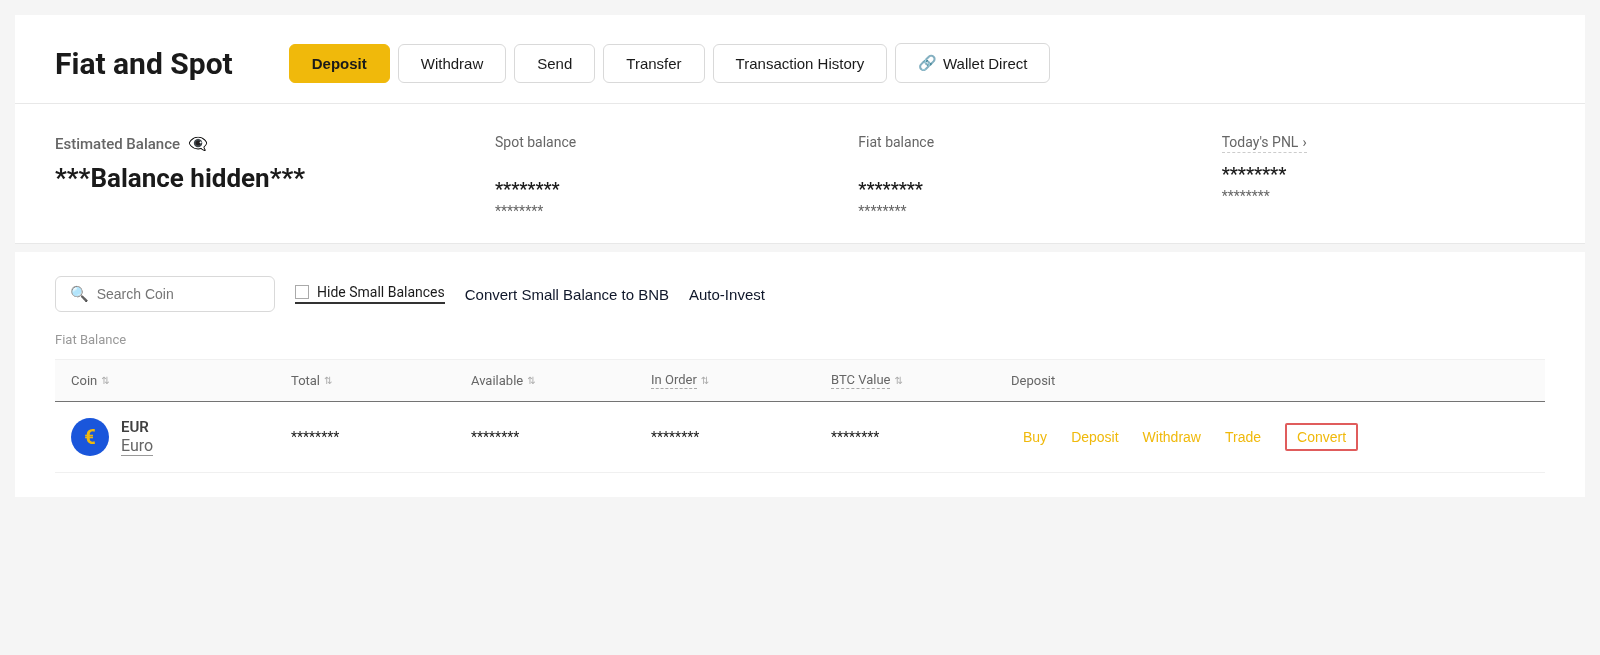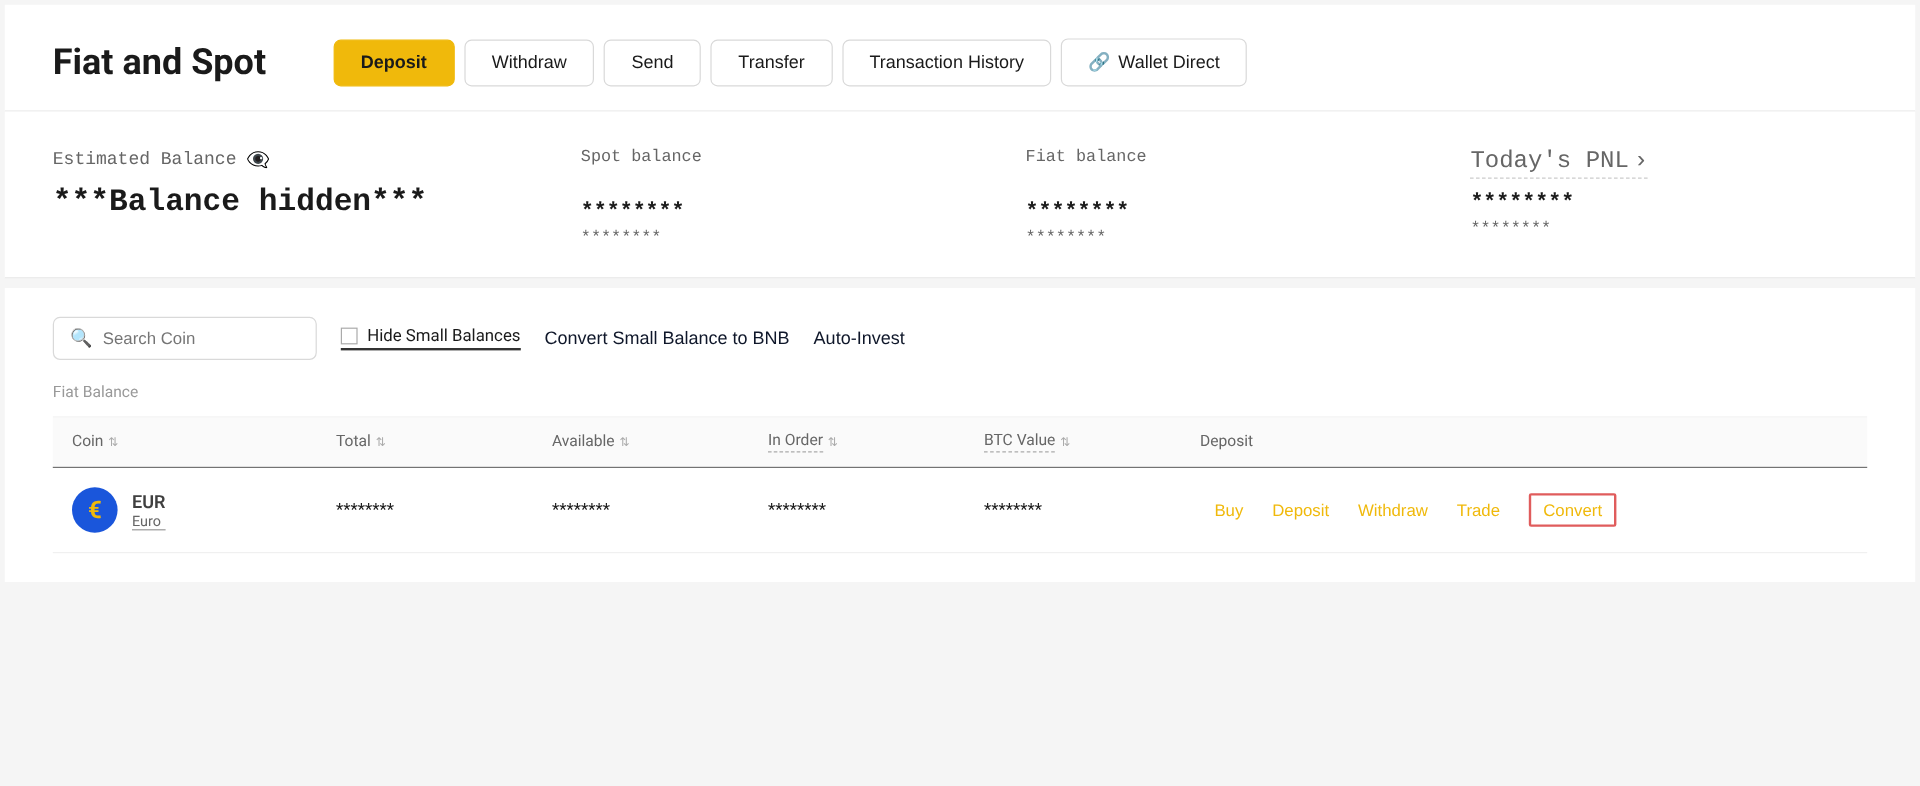--- a/index.html
+++ b/index.html
@@ -5,21 +5,21 @@
     * { box-sizing: border-box; margin: 0; padding: 0; }
     body {
       font-family: -apple-system, BlinkMacSystemFont, 'Segoe UI', Roboto, sans-serif;
       background: #f5f5f5;
       min-height: 655px;
       color: #1a1a1a;
     }
     .page-container {
       background: #f5f5f5;
       min-height: 655px;
-      padding: 4px;
+      padding: 15px;
     }
     
     .header {
       background: #fff;
       padding: 28px 40px 20px;
       display: flex;
       align-items: center;
       gap: 16px;
       border-bottom: 1px solid #e8e8e8;
     }
@@ -55,21 +55,20 @@
     .nav-btn.with-icon {
       display: flex;
       align-items: center;
       gap: 6px;
     }
     
     .balance-section {
       background: #fff;
       padding: 30px 40px 24px;
       border-bottom: 1px solid #e8e8e8;
-      font-family: Liberation Mono, monospace;
     }
     .balance-row {
       display: flex;
       align-items: flex-start;
       gap: 0;
     }
     .balance-left {
       flex: 0 0 auto;
       min-width: 400px;
     }
@@ -116,21 +115,21 @@
       color: #666;
     }
     .pnl-col {
       flex: 1;
       padding-left: 40px;
     }
     .pnl-label {
       display: flex;
       align-items: center;
       gap: 4px;
-      font-size: 20px;
+      font-size: 14px;
       color: #666;
       margin-bottom: 10px;
       border-bottom: 1px dashed #ccc;
       padding-bottom: 2px;
       width: fit-content;
     }
     
     .main-content {
       background: #fff;
       margin-top: 8px;
@@ -247,21 +246,21 @@
       font-size: 20px;
       font-weight: 700;
       flex-shrink: 0;
     }
     .coin-name {
       font-size: 15px;
       font-weight: 600;
       color: #404040;
     }
     .coin-fullname {
-      font-size: 12px;
+      font-size: 16px;
       color: #666;
       border-bottom: 1px solid #999;
     }
     .cell-stars {
       font-size: 14px;
       color: #1a1a1a;
     }
     .action-cell {
       display: flex;
       align-items: center;

